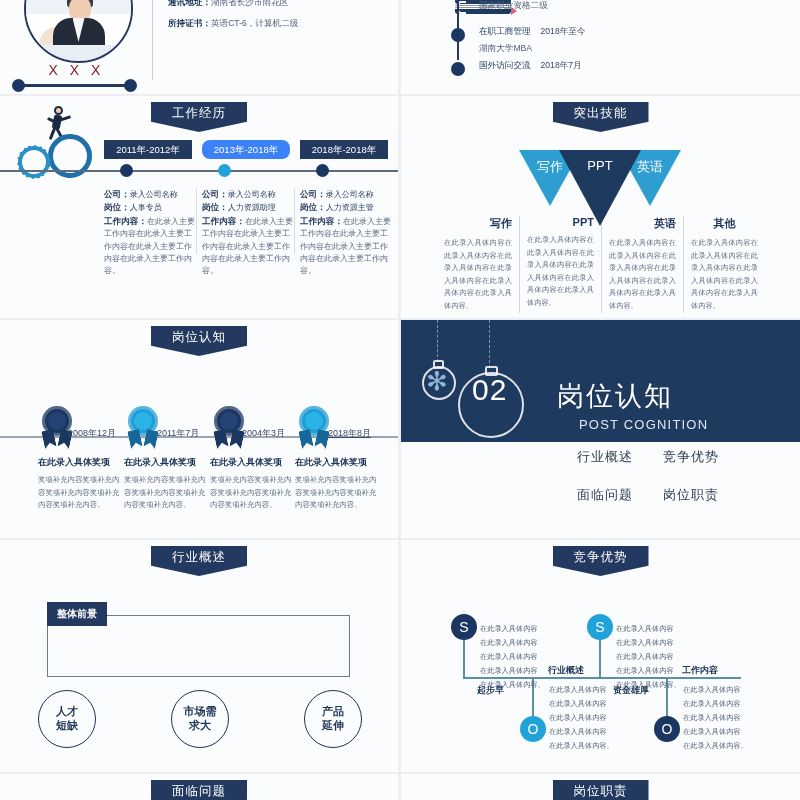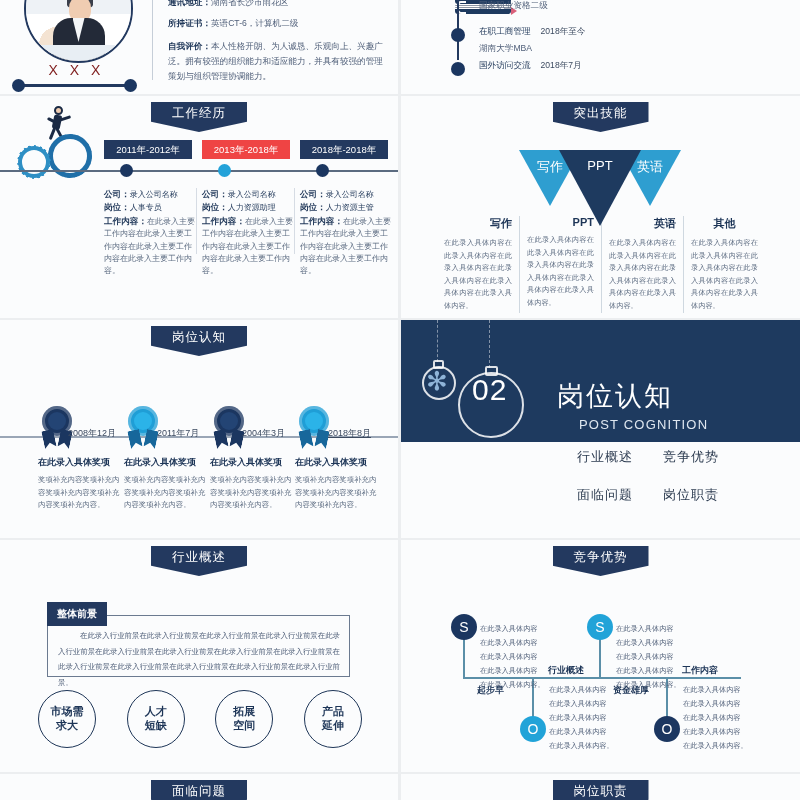--- a/index.html
+++ b/index.html
@@ -86,21 +86,21 @@
   .m-body{position:absolute;left:11px;top:9px;width:8px;height:14px;background:#1b2a44;transform:rotate(12deg);border-radius:2px;}
   .m-arm{position:absolute;left:17px;top:11px;width:12px;height:3px;background:#1b2a44;transform:rotate(-18deg);border-radius:2px;}
   .m-arm2{position:absolute;left:5px;top:13px;width:10px;height:3px;background:#1b2a44;transform:rotate(26deg);border-radius:2px;}
   .m-leg{position:absolute;left:9px;top:21px;width:3px;height:13px;background:#1b2a44;transform:rotate(22deg);border-radius:2px;}
   .m-leg2{position:absolute;left:16px;top:21px;width:3px;height:13px;background:#1b2a44;transform:rotate(-28deg);border-radius:2px;}
 
   .we-axis{position:absolute;left:0;top:74px;width:400px;height:2px;background:#5b6b80;}
   .we-col{position:absolute;top:66px;width:96px;}
   .we-chip{position:absolute;top:-22px;left:0;width:88px;height:19px;line-height:19px;text-align:center;
     color:#fff;font-size:9.5px;background:#23395f;}
-  .we-chip.cyan{background:#ef4444;}
+  .we-chip.cyan{background:#3b82f6;border-radius:8px;}
   .we-node{position:absolute;top:2px;left:16px;width:13px;height:13px;border-radius:50%;background:#1b3660;}
   .we-node.cyan{background:#23a2d9;}
   .we-body{position:absolute;top:26px;left:0;width:92px;font-size:8px;line-height:1.55;}
   .we-body b{font-size:8.6px;color:#1d3557;}
   .we-body .g{color:#5d6c82;}
   .we-sep{position:absolute;top:92px;width:1px;height:66px;background:#d6dce4;}
 
   
   .tri{position:absolute;color:#fff;text-align:center;font-size:13px;
     -webkit-clip-path:polygon(0 0,100% 0,50% 100%);clip-path:polygon(0 0,100% 0,50% 100%);}
@@ -182,23 +182,20 @@
     <div class="name-dot r"></div>
 
     <div class="prof-divider"></div>
     <div class="prof-rows">
       <div class="prow">
         <span class="plabel">通讯地址：</span><span class="pval">湖南省长沙市雨花区</span>
       </div>
       <div class="prow">
         <span class="plabel">所持证书：</span><span class="pval">英语CT-6，计算机二级</span>
       </div>
-      <div class="prow">
-        <span class="plabel">自我评价：</span><span class="ptext" style="display:inline">本人性格开朗、为人诚恳、乐观向上、兴趣广泛。拥有较强的组织能力和适应能力，并具有较强的管理策划与组织管理协调能力。</span>
-      </div>
     </div>
   </div>
 
   <div class="slide" style="left:401px;top:0;width:399px;height:94px;">
     <div class="books">
 
       <div class="bk bk2"></div>
         <div class="bk bk2b"></div>
         <div class="bk bk2c"></div>
       <div class="bk-tip"></div>
@@ -378,36 +375,31 @@
       <div>面临问题</div>
       <div>岗位职责</div>
     </div>
   </div>
 
   <div class="slide" style="left:0;top:540px;width:398px;height:232px;">
     <div class="banner" style="top:6px;">行业概述</div>
 
     <div class="io-box"></div>
     <div class="io-tag">整体前景</div>
-    <div class="io-text">在此录入行业前景在此录入行业前景在此录入行业前景在此录入行业前景在此录入行业前景在此录入行业前景在此录入行业前景在此录入行业前景在此录入行业前景在此录入行业前景在此录入行业前景在此录入行业前景在此录入行业前景在此录入行业前景。</div>
 
     <div class="io-circles">
+      <div class="io-c">
+          <span style="white-space:pre-line">人才
+短缺</span>
+        </div>
       <div class="io-c">
           <span style="white-space:pre-line">市场需
 求大</span>
         </div>
       <div class="io-c">
-          <span style="white-space:pre-line">人才
-短缺</span>
-        </div>
-      <div class="io-c">
-          <span style="white-space:pre-line">拓展
-空间</span>
-        </div>
-      <div class="io-c">
           <span style="white-space:pre-line">产品
 延伸</span>
         </div>
     </div>
   </div>
 
   <div class="slide" style="left:401px;top:540px;width:399px;height:232px;">
     <div class="banner" style="top:6px;">竞争优势</div>
 
     <div class="swot-axis"></div>

